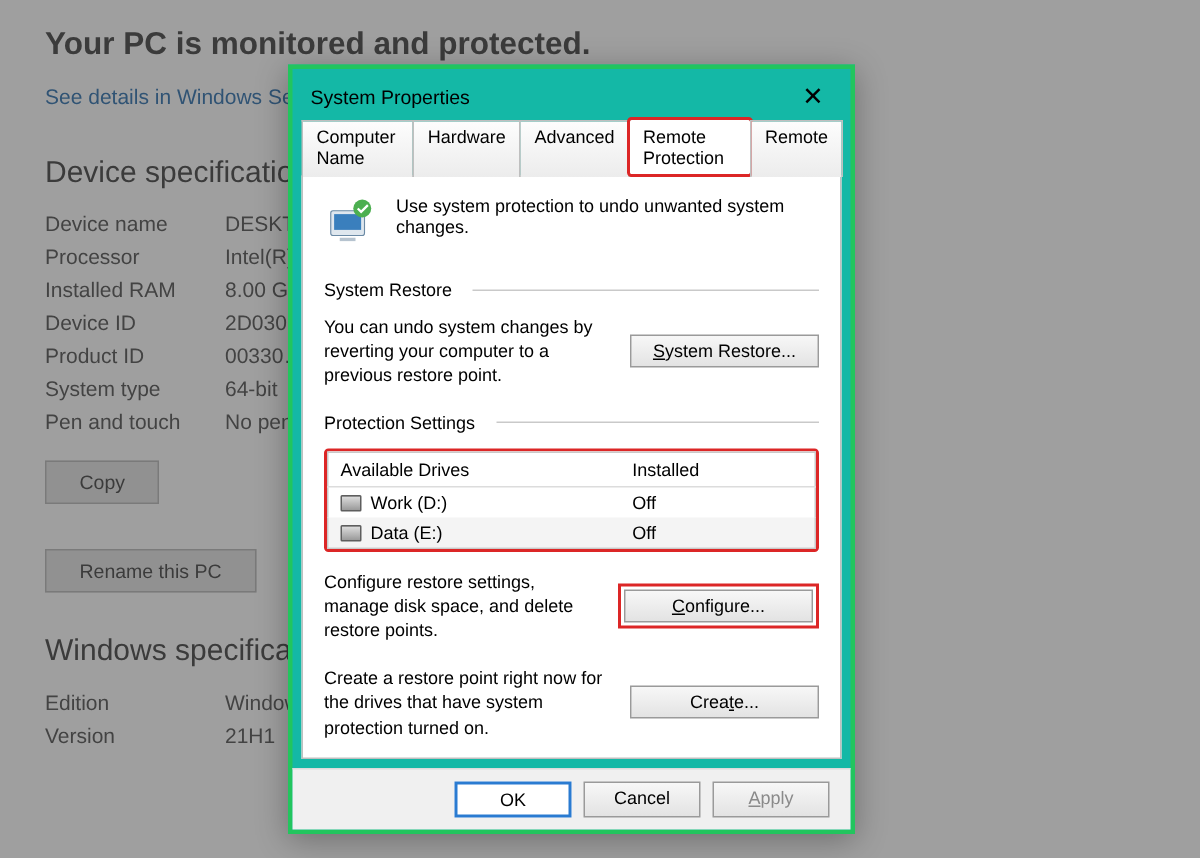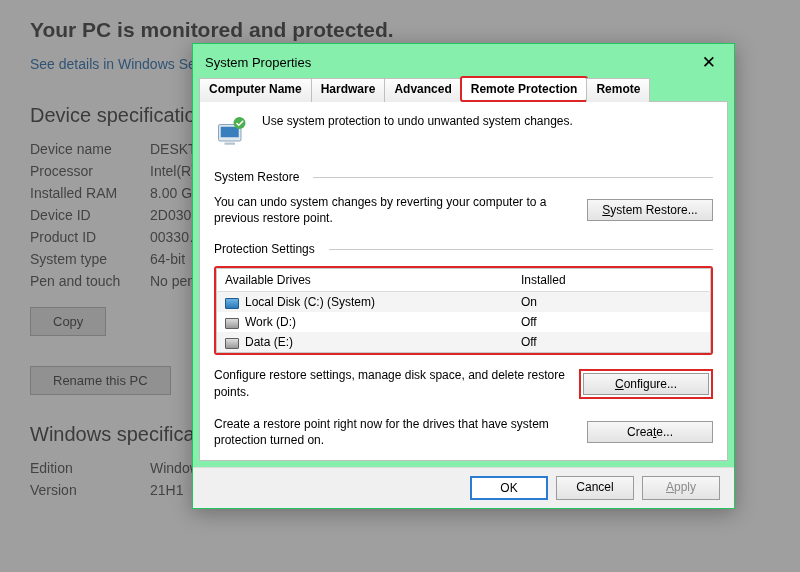--- a/index.html
+++ b/index.html
@@ -43,39 +43,38 @@
   .dim {
     position: absolute;
     inset: 0;
     background: rgba(80,80,80,0.55);
   }
   
   .dialog {
     position: absolute;
     left: 192px;
     top: 43px;
-    width: 543px;
-    background: #86efac;
-    border: 1px solid #22c55e;
+    width: 378px;
+    background: #14b8a6;
+    border: 3px solid #22c55e;
     box-shadow: 0 4px 20px rgba(0,0,0,.3);
     font-size: 12px;
   }
   .dlg-title-row {
     display: flex;
     align-items: center;
     justify-content: space-between;
     padding: 8px 12px 4px 12px;
   }
   .dlg-title { font-size: 13px; }
   .dlg-close { font-size: 17px; line-height: 1; cursor: pointer; padding: 2px 6px; }
   .tabstrip {
     display: flex;
     padding: 0 6px;
     position: relative;
-    font-weight: bold;
   }
   .tab {
     padding: 3px 9px 4px;
     font-size: 12px;
     border: 1px solid #bfbfbf;
     border-bottom: none;
     background: linear-gradient(#fdfdfd,#ececec);
     margin-right: -1px;
     cursor: pointer;
     position: relative;
@@ -247,24 +246,20 @@
 
     <div class="red-wrap-table">
       <table class="drive-table">
         <thead>
           <tr>
             <th style="width:60%">Available Drives</th>
             <th>Installed</th>
           </tr>
         </thead>
         <tbody id="drive-rows">
-            <tr class="odd">
-              <td><span class="drive-ico sys"></span><span>Local Disk (C:) (System)</span></td>
-              <td>On</td>
-            </tr>
             <tr>
               <td><span class="drive-ico local"></span><span>Work (D:)</span></td>
               <td>Off</td>
             </tr>
             <tr class="odd">
               <td><span class="drive-ico local"></span><span>Data (E:)</span></td>
               <td>Off</td>
             </tr>
           </tbody>
       </table>

